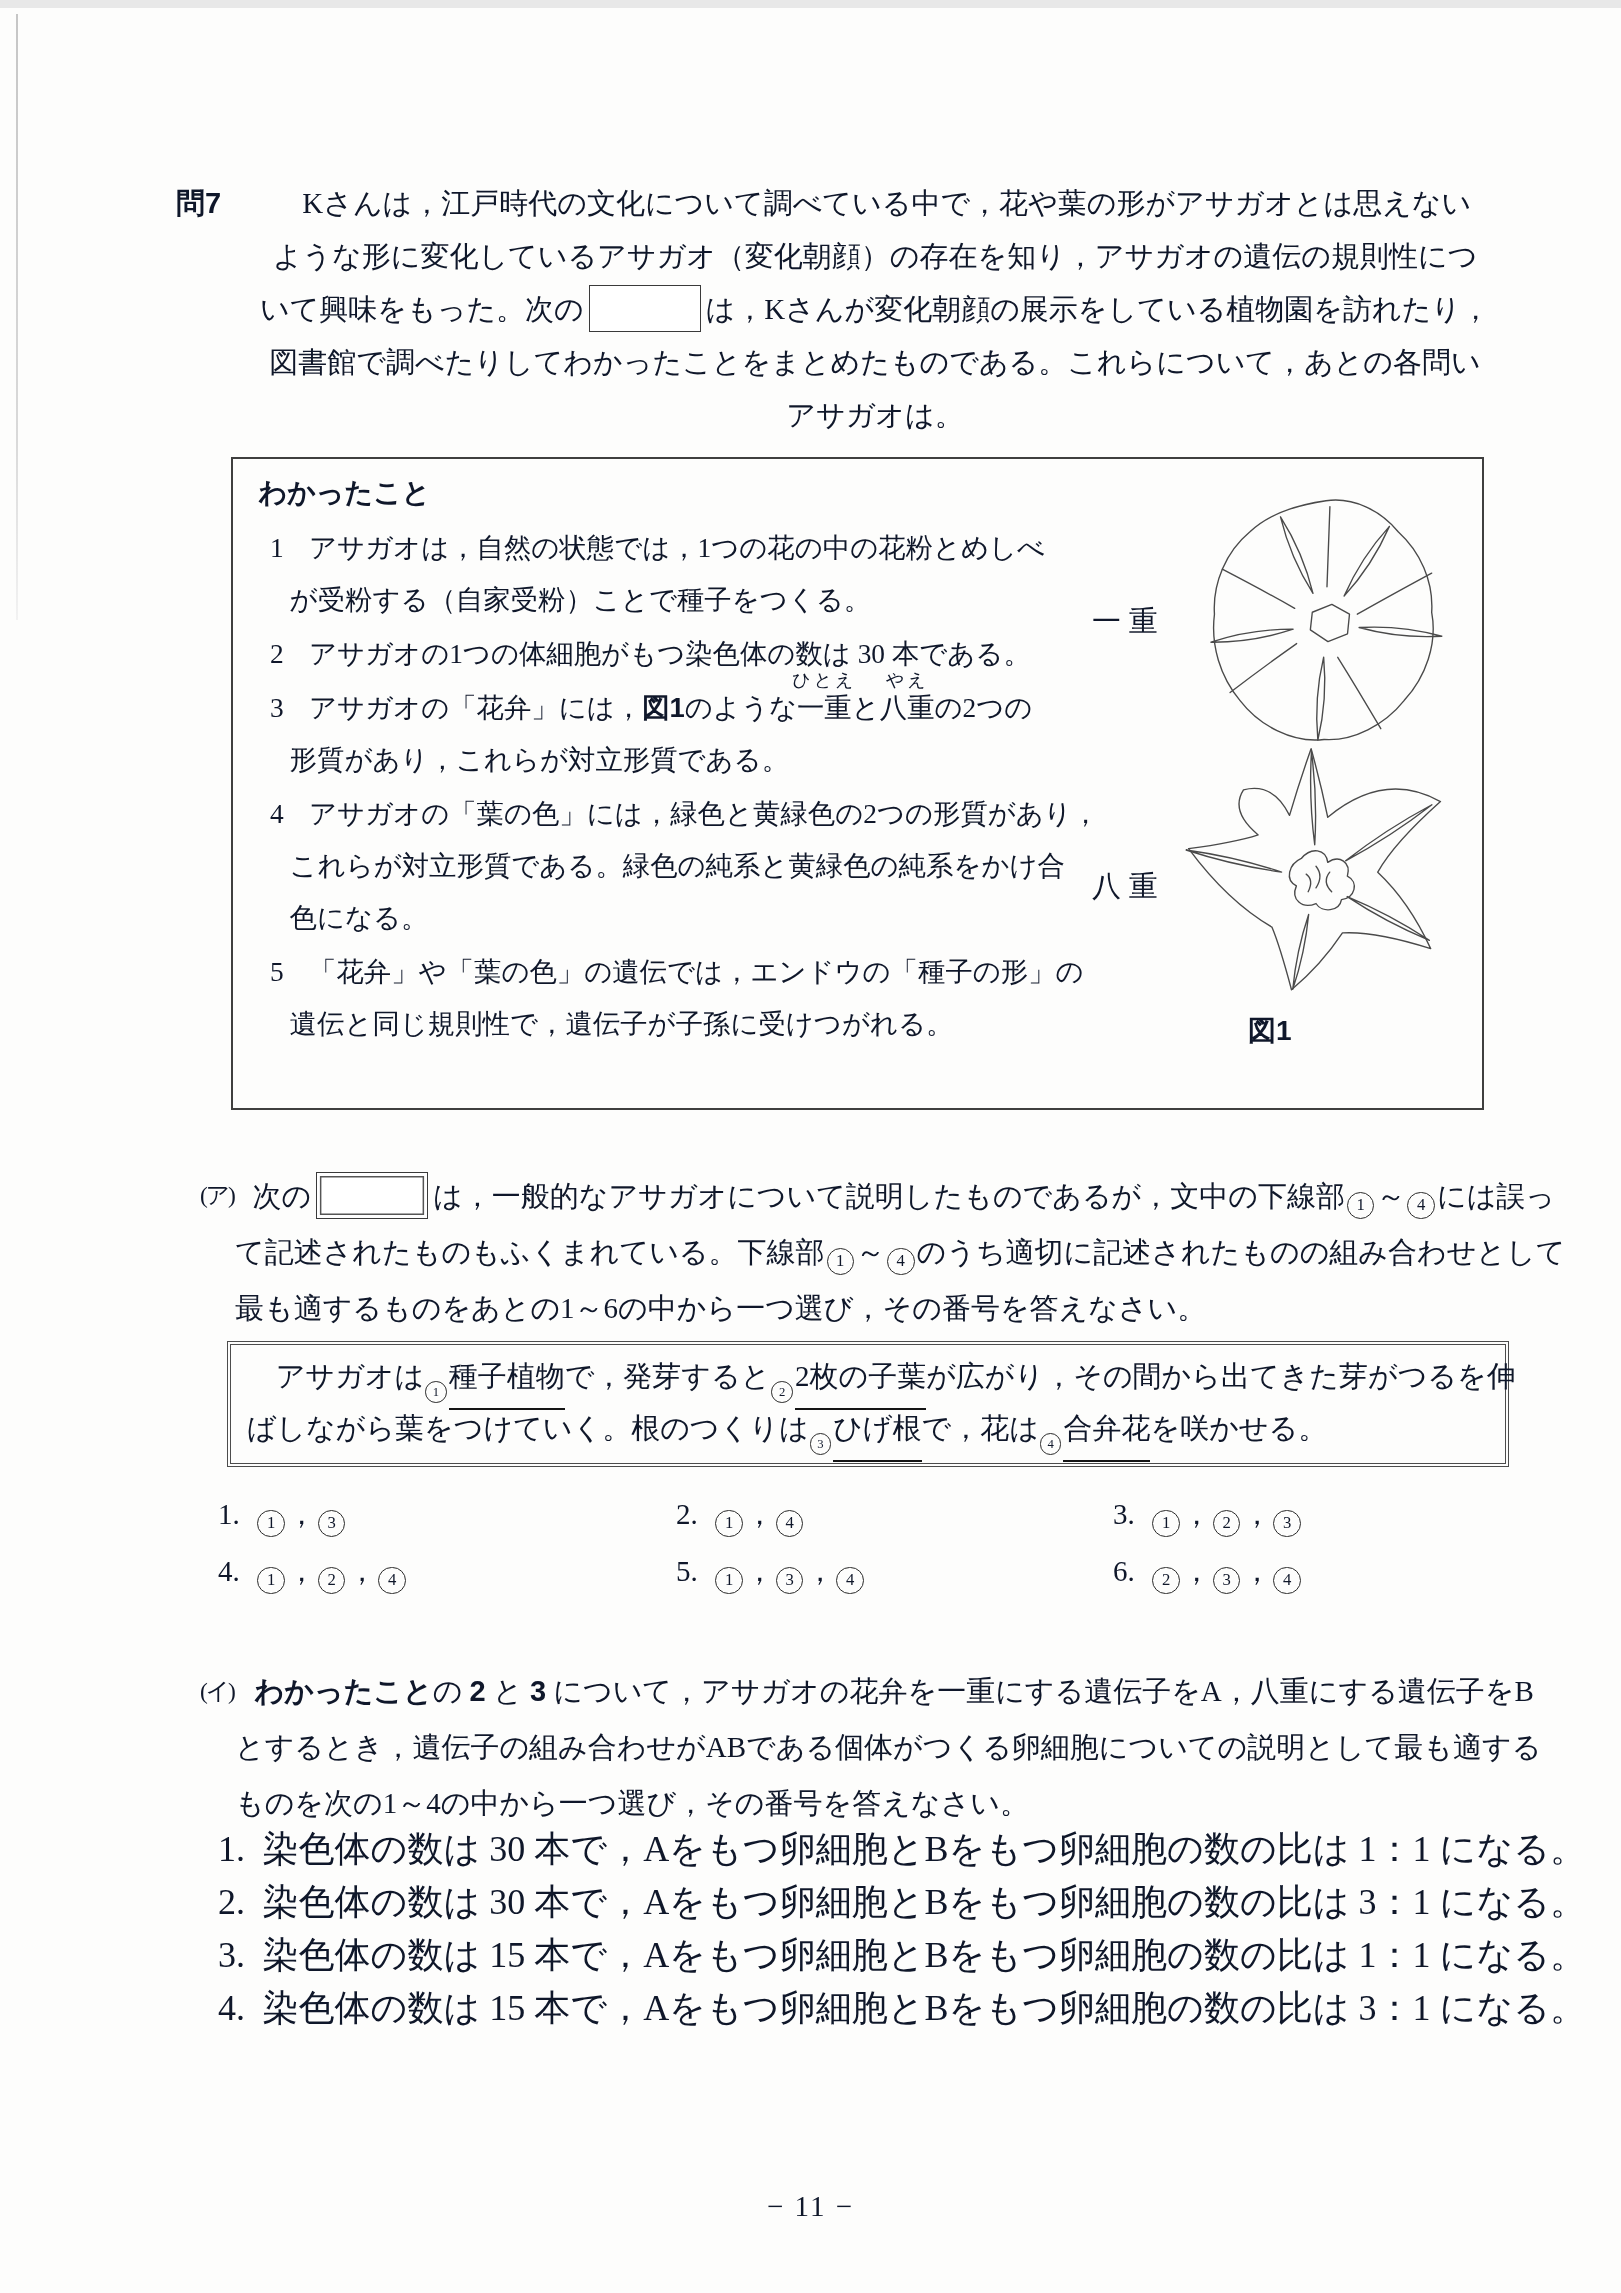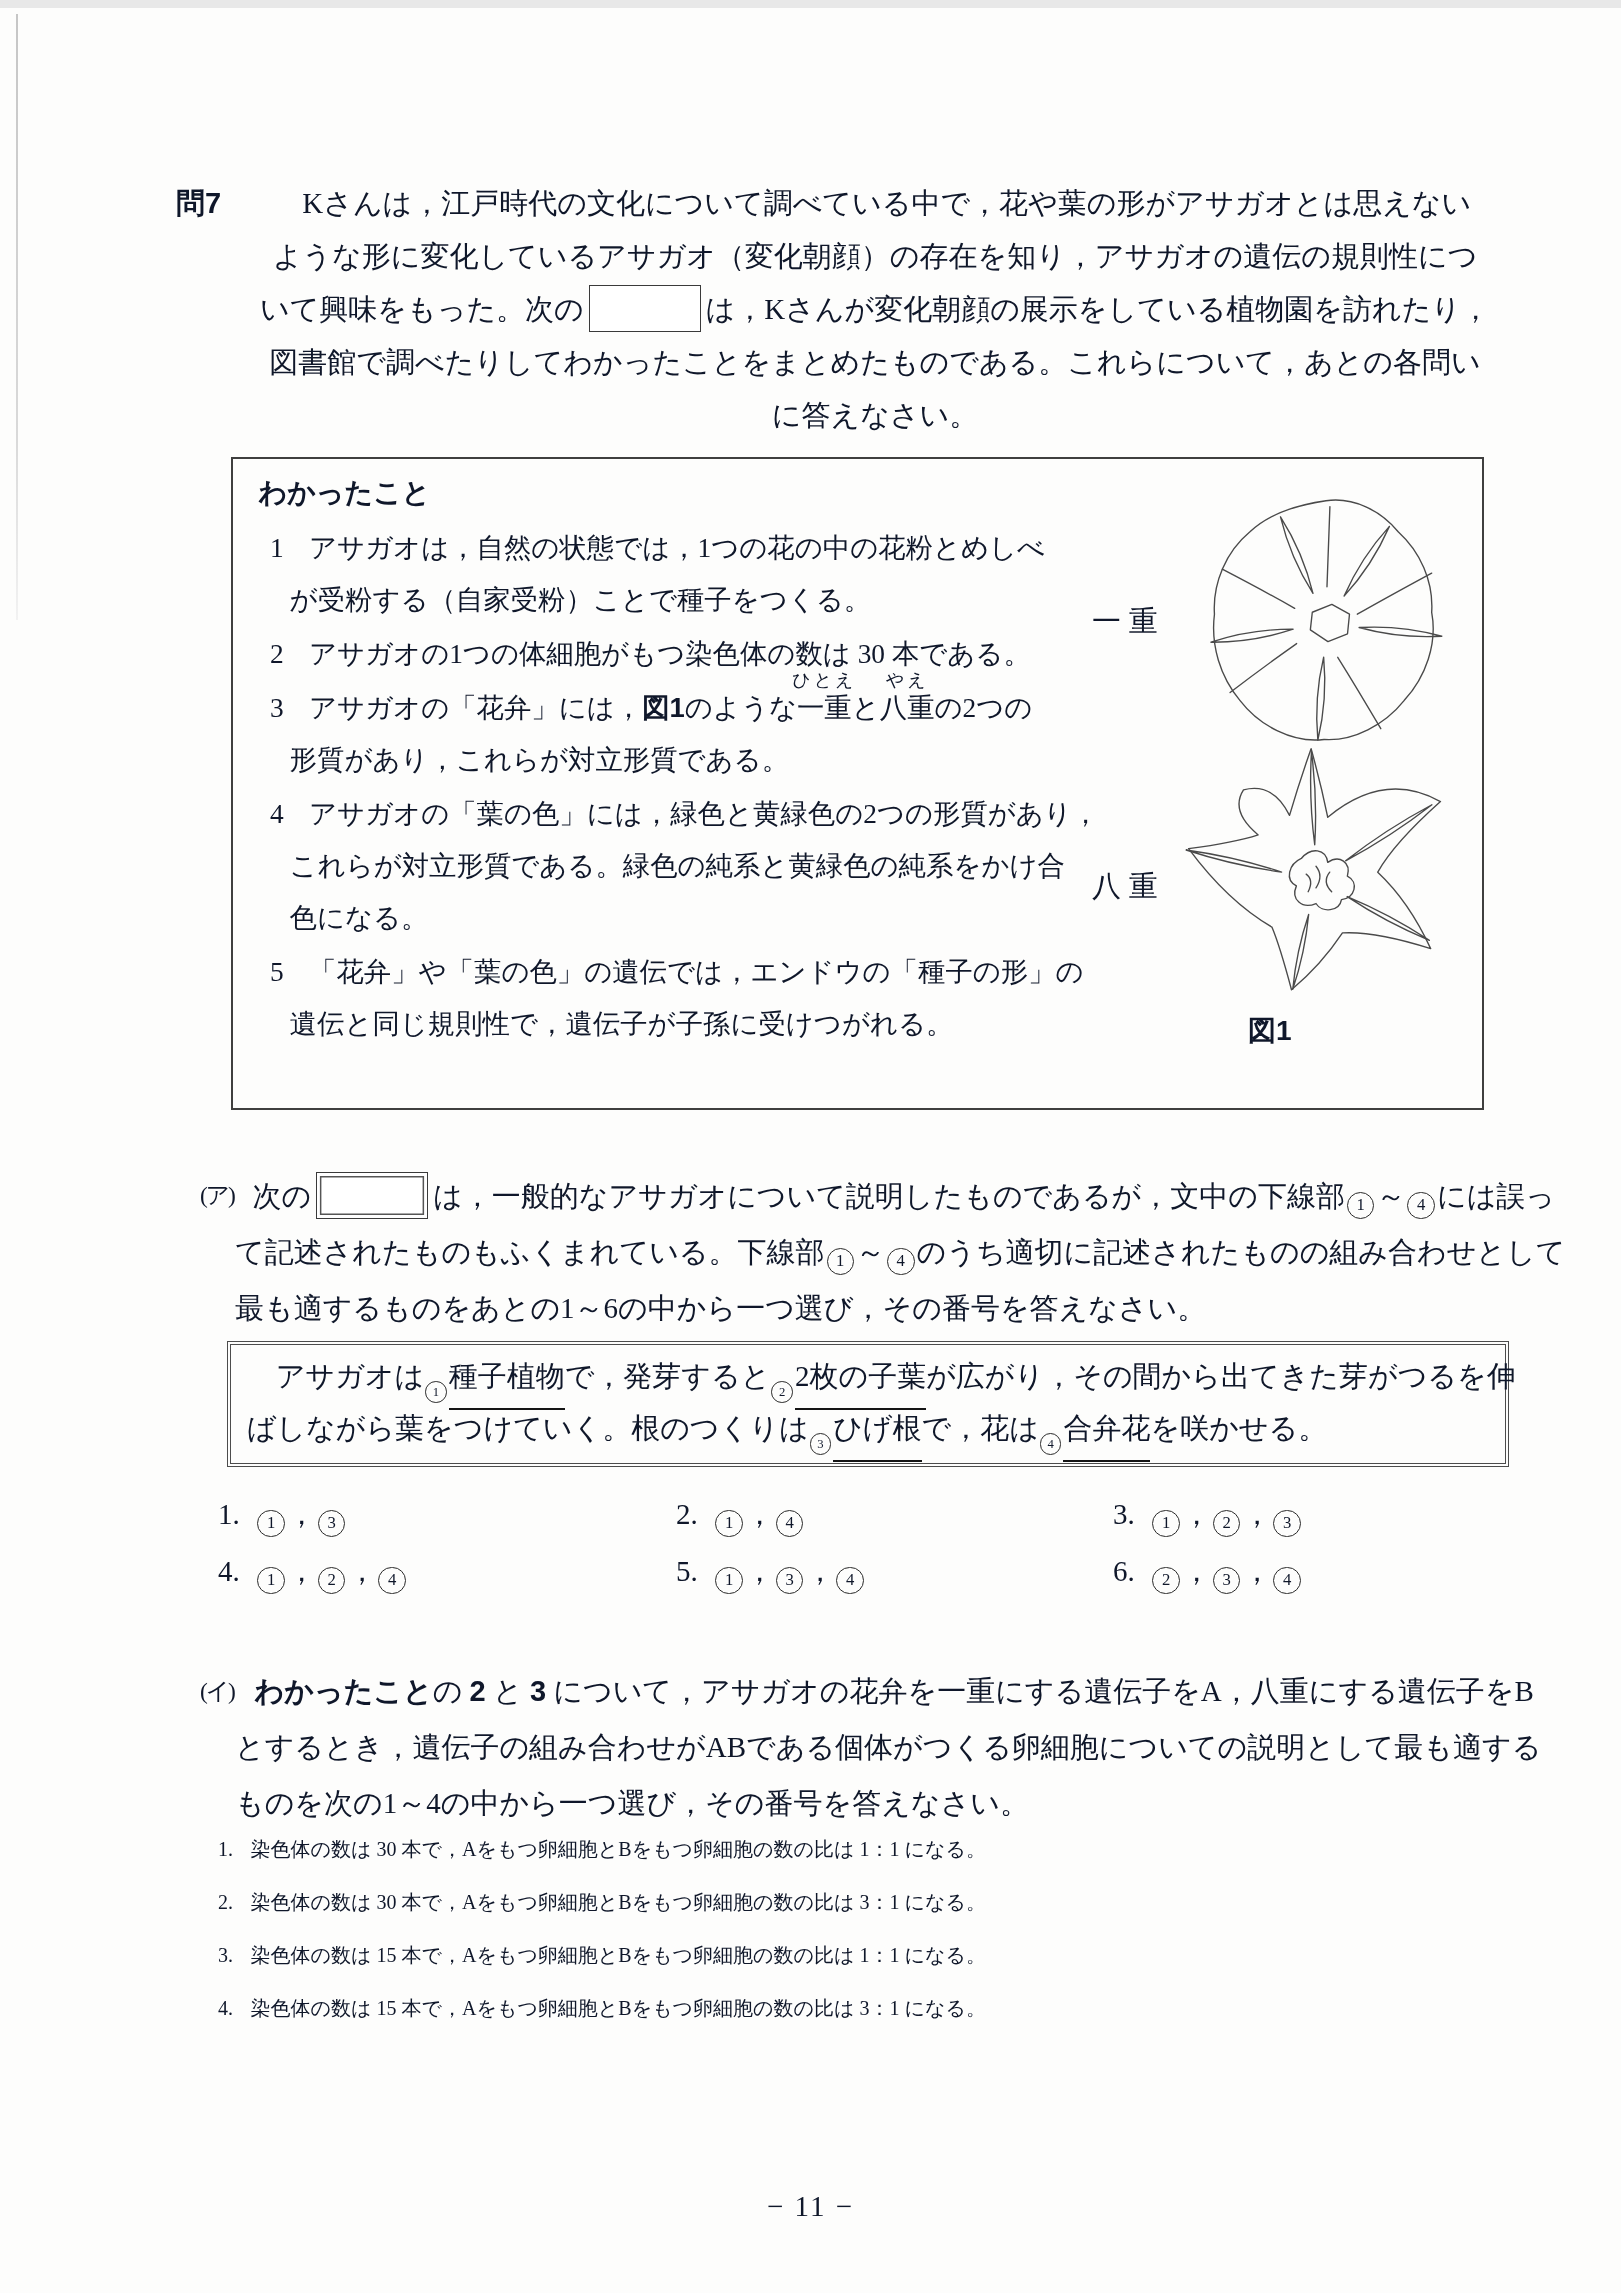--- a/index.html
+++ b/index.html
@@ -59,39 +59,39 @@
     vertical-align:-12.7px;margin:0 4.9px;background:#fff;}
   .blank-box.dbl{box-shadow:inset 0 0 0 2.9px #fff,inset 0 0 0 4.4px #555;}
   .circ{display:inline-flex;align-items:center;justify-content:center;width:25.5px;height:25.5px;
     border:1.5px solid #2a2a2a;border-radius:50%;font-size:16.7px;line-height:1;margin:0 2px;vertical-align:-3.9px;}
   .circ.sub{width:19.6px;height:19.6px;font-size:12.7px;border-width:1px;vertical-align:-9.8px;margin:0 2px 0 1px;}
   .ul{border-bottom:2.5px solid #151515;padding-bottom:16px;}
 
   
   #qa-choices .choice{position:absolute;font-size:29px;height:45px;line-height:45px;white-space:nowrap;}
   .clabel{margin-right:15.7px;}
-  #qi-choices{left:218px;top:1815px;width:1304px;font-size:20px;}
+  #qi-choices{left:218px;top:1815px;width:1304px;font-size:36px;}
   #qi-choices .choice{height:53px;line-height:53px;white-space:nowrap;}
   #qi-choices .clabel{margin-right:17.6px;}
 
   #page-number{left:0;top:2182px;width:1621px;text-align:center;font-size:29px;letter-spacing:2px;}
 </style>
 </head>
 <body>
 
 <div id="canvas">
   <div id="scan-line"></div>
 
   <div id="intro-label" class="abs g">問7</div>
   <div id="intro" class="abs">
       <div class="line"><span>Kさんは，江戸時代の文化について調べている中で，花や葉の形がアサガオとは思えない</span></div>
       <div class="line"><span>ような形に変化しているアサガオ（変化朝顔）の存在を知り，アサガオの遺伝の規則性につ</span></div>
       <div class="line"><span>いて興味をもった。次の</span><span class="blank-box"></span><span>は，Kさんが変化朝顔の展示をしている植物園を訪れたり，</span></div>
       <div class="line"><span>図書館で調べたりしてわかったことをまとめたものである。これらについて，あとの各問い</span></div>
-      <div class="line"><span>に答えなさい。</span></div>
+      <div class="line"><span>アサガオは。</span></div>
     </div>
 
   <div id="findings" class="abs">
     <div id="findings-title" class="abs g">わかったこと</div>
     <div id="findings-items" class="abs">
         <div class="item">
           <div class="line"><span class="num">1</span><span>アサガオは，自然の状態では，1つの花の中の花粉とめしべ</span></div>
           <div class="line cont"><span>が受粉する（自家受粉）ことで種子をつくる。</span></div>
         </div>
         <div class="item">

